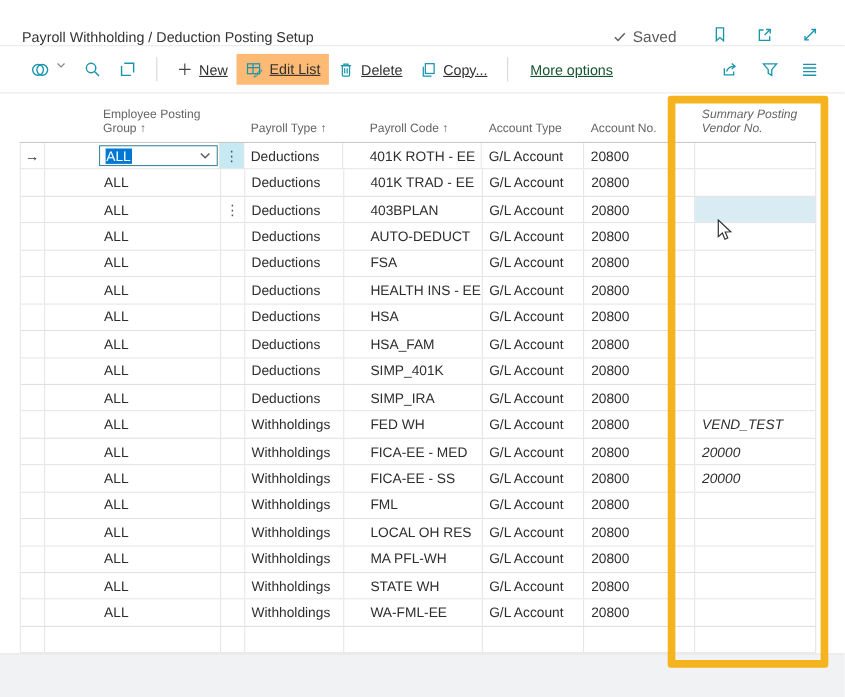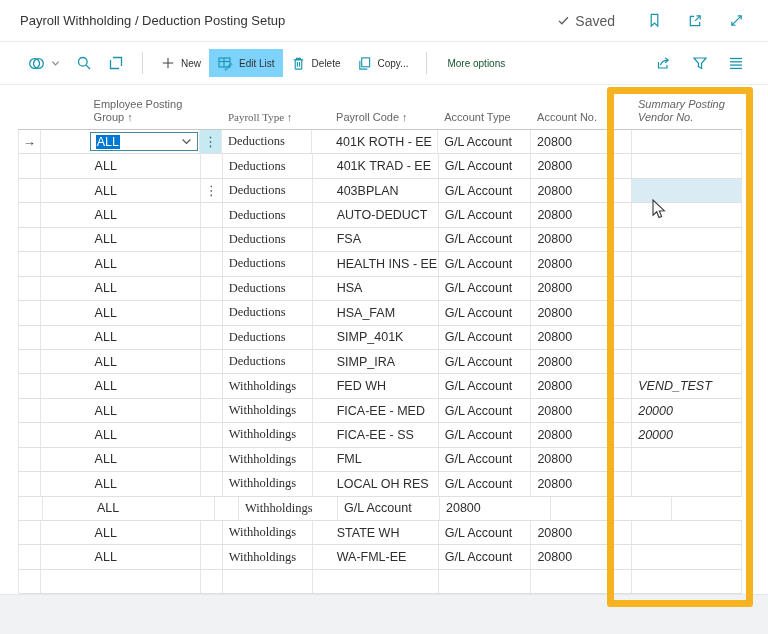--- a/index.html
+++ b/index.html
@@ -10,46 +10,47 @@
     position: relative;
     overflow: hidden;
     color: #323130;
   }
   svg { display: block; }
 
   
   .titlebar {
     height: 42px;
     display: flex;
-    align-items: center;
+    align-items: flex-end;
     padding: 0 22px 0 20px;
     border-bottom: 1px solid #eaeaea;
   }
   .page-title { font-size: 13px; color: #333; flex: 1; white-space: nowrap; }
   .saved-indicator { display: flex; align-items: center; gap: 5px; font-size: 14px; color: #5c5b5a; margin-right: 30px; }
   .titlebar-icons { display: flex; align-items: center; gap: 22px; }
   .icon-btn { background: none; border: none; cursor: pointer; padding: 2px; display: flex; align-items: center; }
 
   
   .toolbar {
     height: 43px;
     display: flex;
     align-items: center;
     padding: 0 22px 0 20px;
     border-bottom: 1px solid #eaeaea;
     font-size: 13px;
   }
   .tb-btn {
     background: none; border: none; cursor: pointer;
-    display: flex; align-items: center; gap: 6px;
-    padding: 6px 8px; font-size: 10px; color: #323130;
+    display: flex; align-items: flex-start; gap: 6px;
+    padding: 6px 8px; font-size: 13px; color: #323130;
     font-family: "Liberation Sans", sans-serif;
     white-space: nowrap;
-  }
-  .tb-btn.pressed { background: #7dd3fc; }
+    text-decoration: underline;
+  }
+  .tb-btn.pressed { background: #fdba74; }
   .tb-sep { width: 1px; height: 22px; background: #d8d8d8; margin: 0 10px; }
   .more-options { color: #14532d; padding: 6px 10px; }
   .toolbar-right { margin-left: auto; display: flex; align-items: center; gap: 16px; }
 
   
   .grid { position: absolute; left: 18px; top: 88px; width: 724px; }
   .grid-header { display: flex; height: 42px; border-bottom: 1px solid #c9c9c9; }
   .gh-cell {
     font-size: 11px; color: #666463; line-height: 13px;
     display: flex; align-items: flex-end; padding: 0 4px 5px 6px;
@@ -59,21 +60,21 @@
   .row { display: flex; height: 24.45px; border-bottom: 1px solid #e0e0e0; background: #fff; }
   .cell {
     border-right: 1px solid #e6e6e6;
     display: flex; align-items: center;
     padding: 0 6px; font-size: 12.5px; color: #2f2e2d;
     white-space: nowrap; overflow: hidden;
   }
   .w-ind { width: 24px; justify-content: center; padding: 0; }
   .w-group { width: 124px; margin-left: 48px; }
   .w-more { width: 24px; justify-content: center; padding: 0; }
-  .w-type { width: 99px; font-family: Liberation Serif, serif; }
+  .w-type { width: 99px; }
   .w-code { width: 119px; margin-left: 18px; }
   .w-accttype { width: 102px; }
   .w-acctno { width: 111px; }
   .w-vendor { width: 121px; font-style: italic; }
 
   .arrow-glyph { font-size: 13px; color: #3b3a39; visibility: hidden; }
   .row.edit-row .arrow-glyph { visibility: visible; }
 
   .dots-glyph { font-size: 13px; color: #555; visibility: hidden; }
   .row.edit-row .dots-glyph, .row.show-ellipsis .dots-glyph { visibility: visible; }
@@ -511,20 +512,21 @@
       <span class="arrow-glyph">→</span>
     </div>
     <div class="cell w-group">
       <span class="plain-value">ALL</span>
 
     </div>
     <div class="cell w-more">
       <span class="dots-glyph">⋮</span>
     </div>
     <div class="cell w-type">Withholdings</div>
+    <div class="cell w-code">MA PFL-WH</div>
     <div class="cell w-accttype">G/L Account</div>
     <div class="cell w-acctno">20800</div>
     <div class="cell w-vendor"></div>
   </div>
       <div class="row">
     <div class="cell w-ind">
       <span class="arrow-glyph">→</span>
     </div>
     <div class="cell w-group">
       <span class="plain-value">ALL</span>

